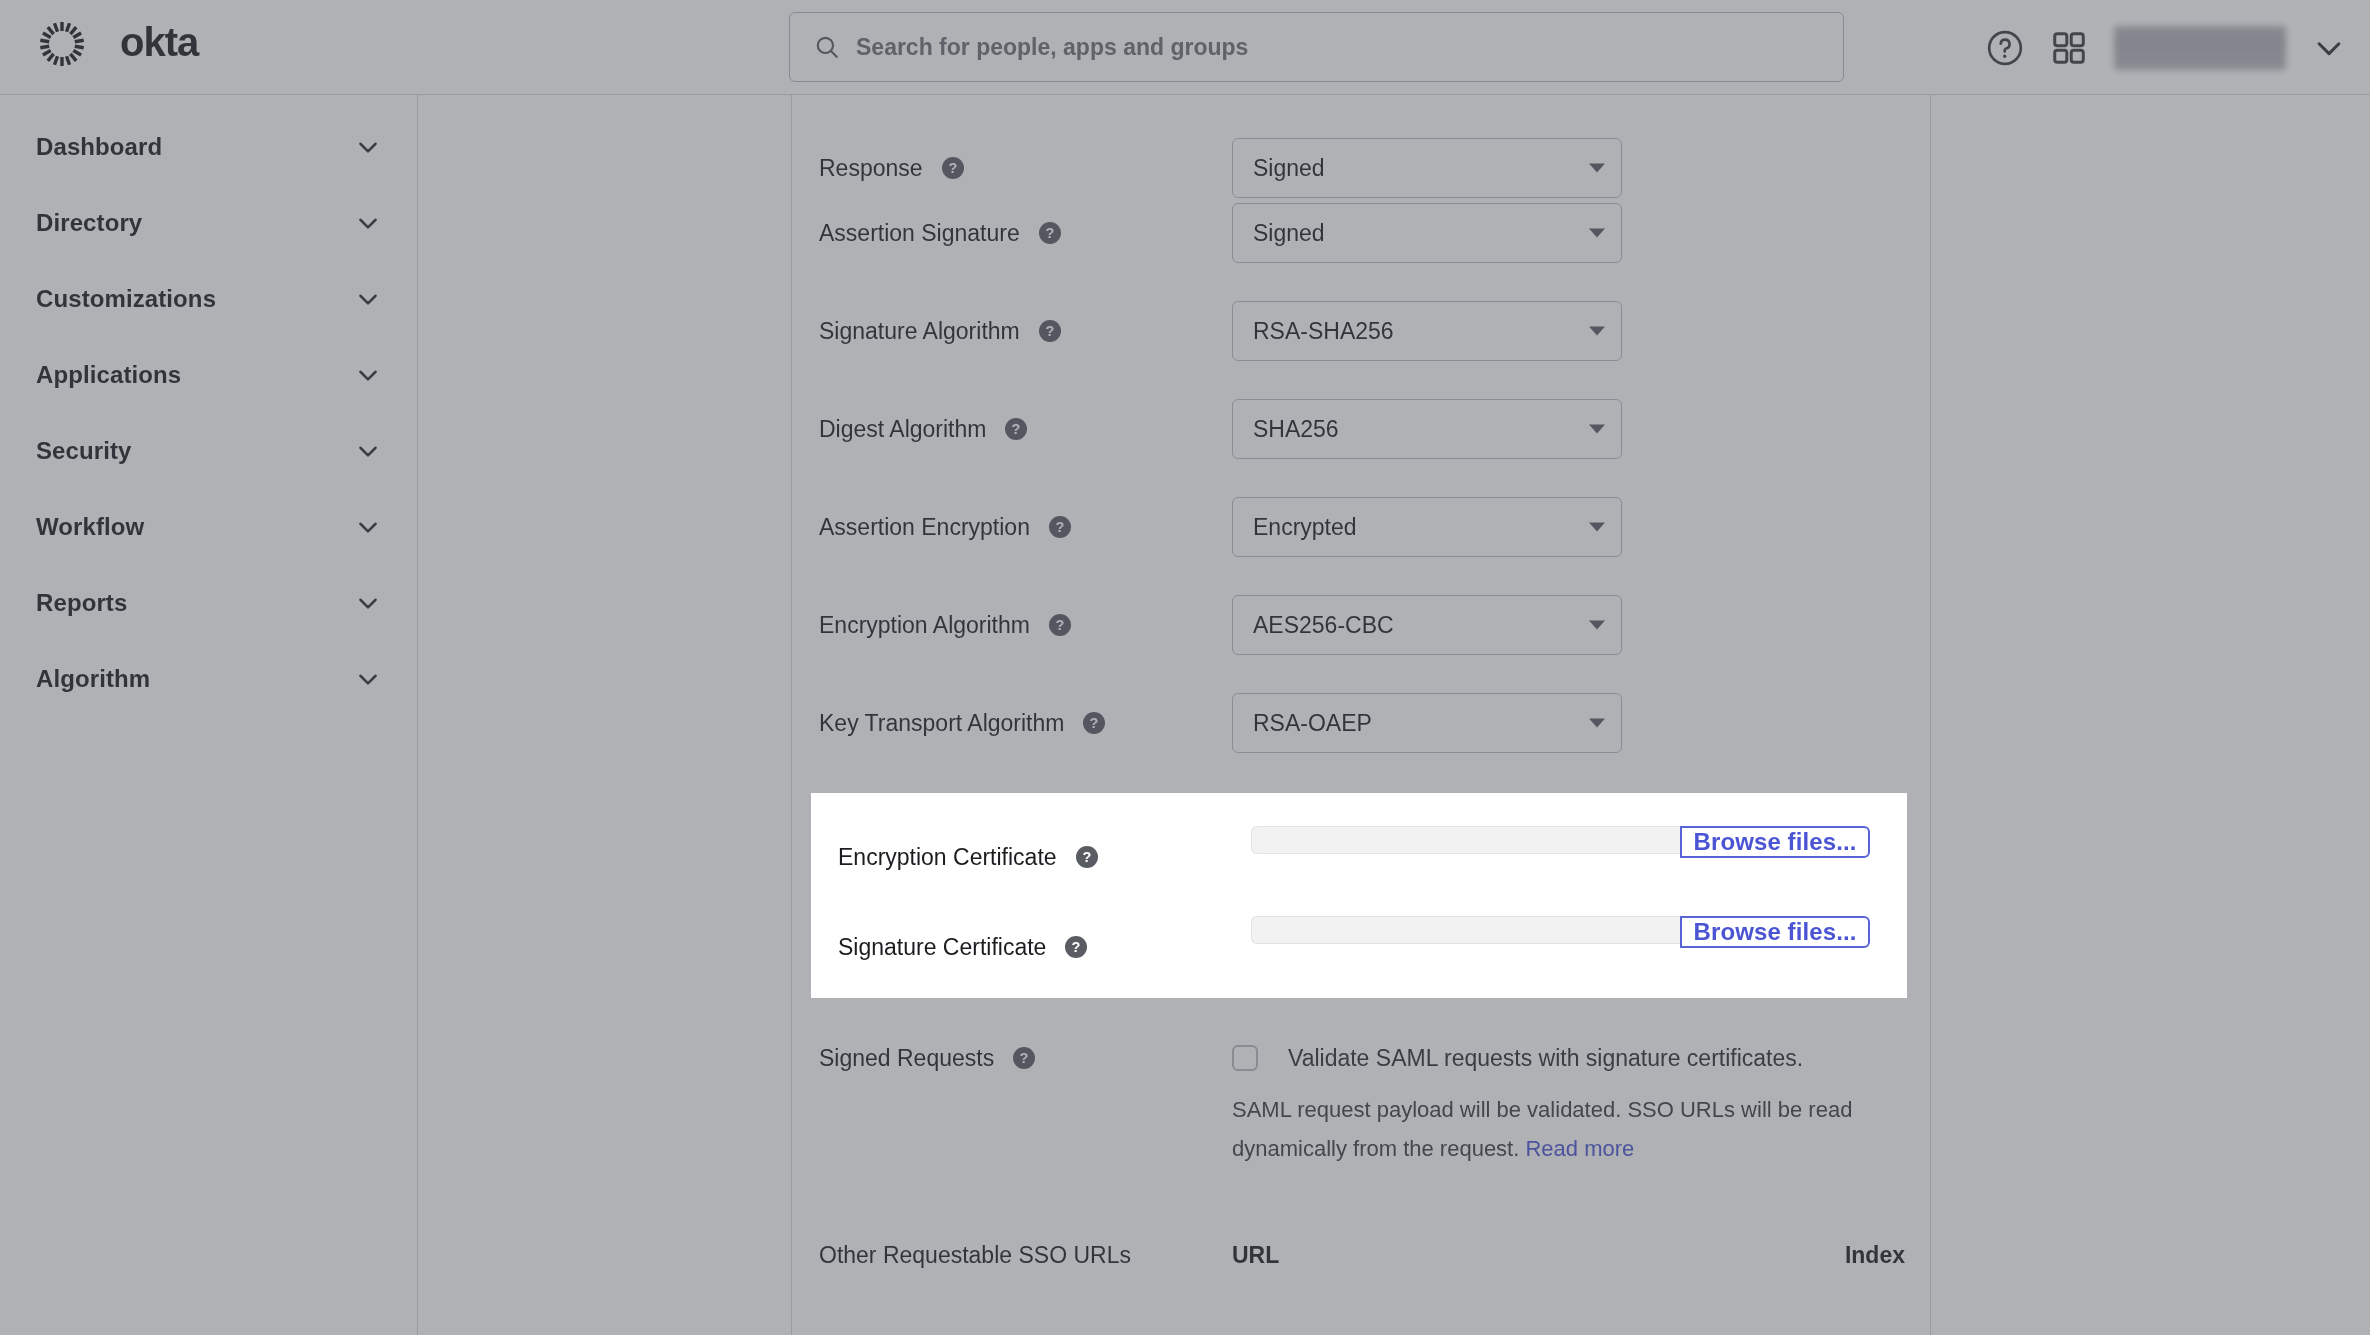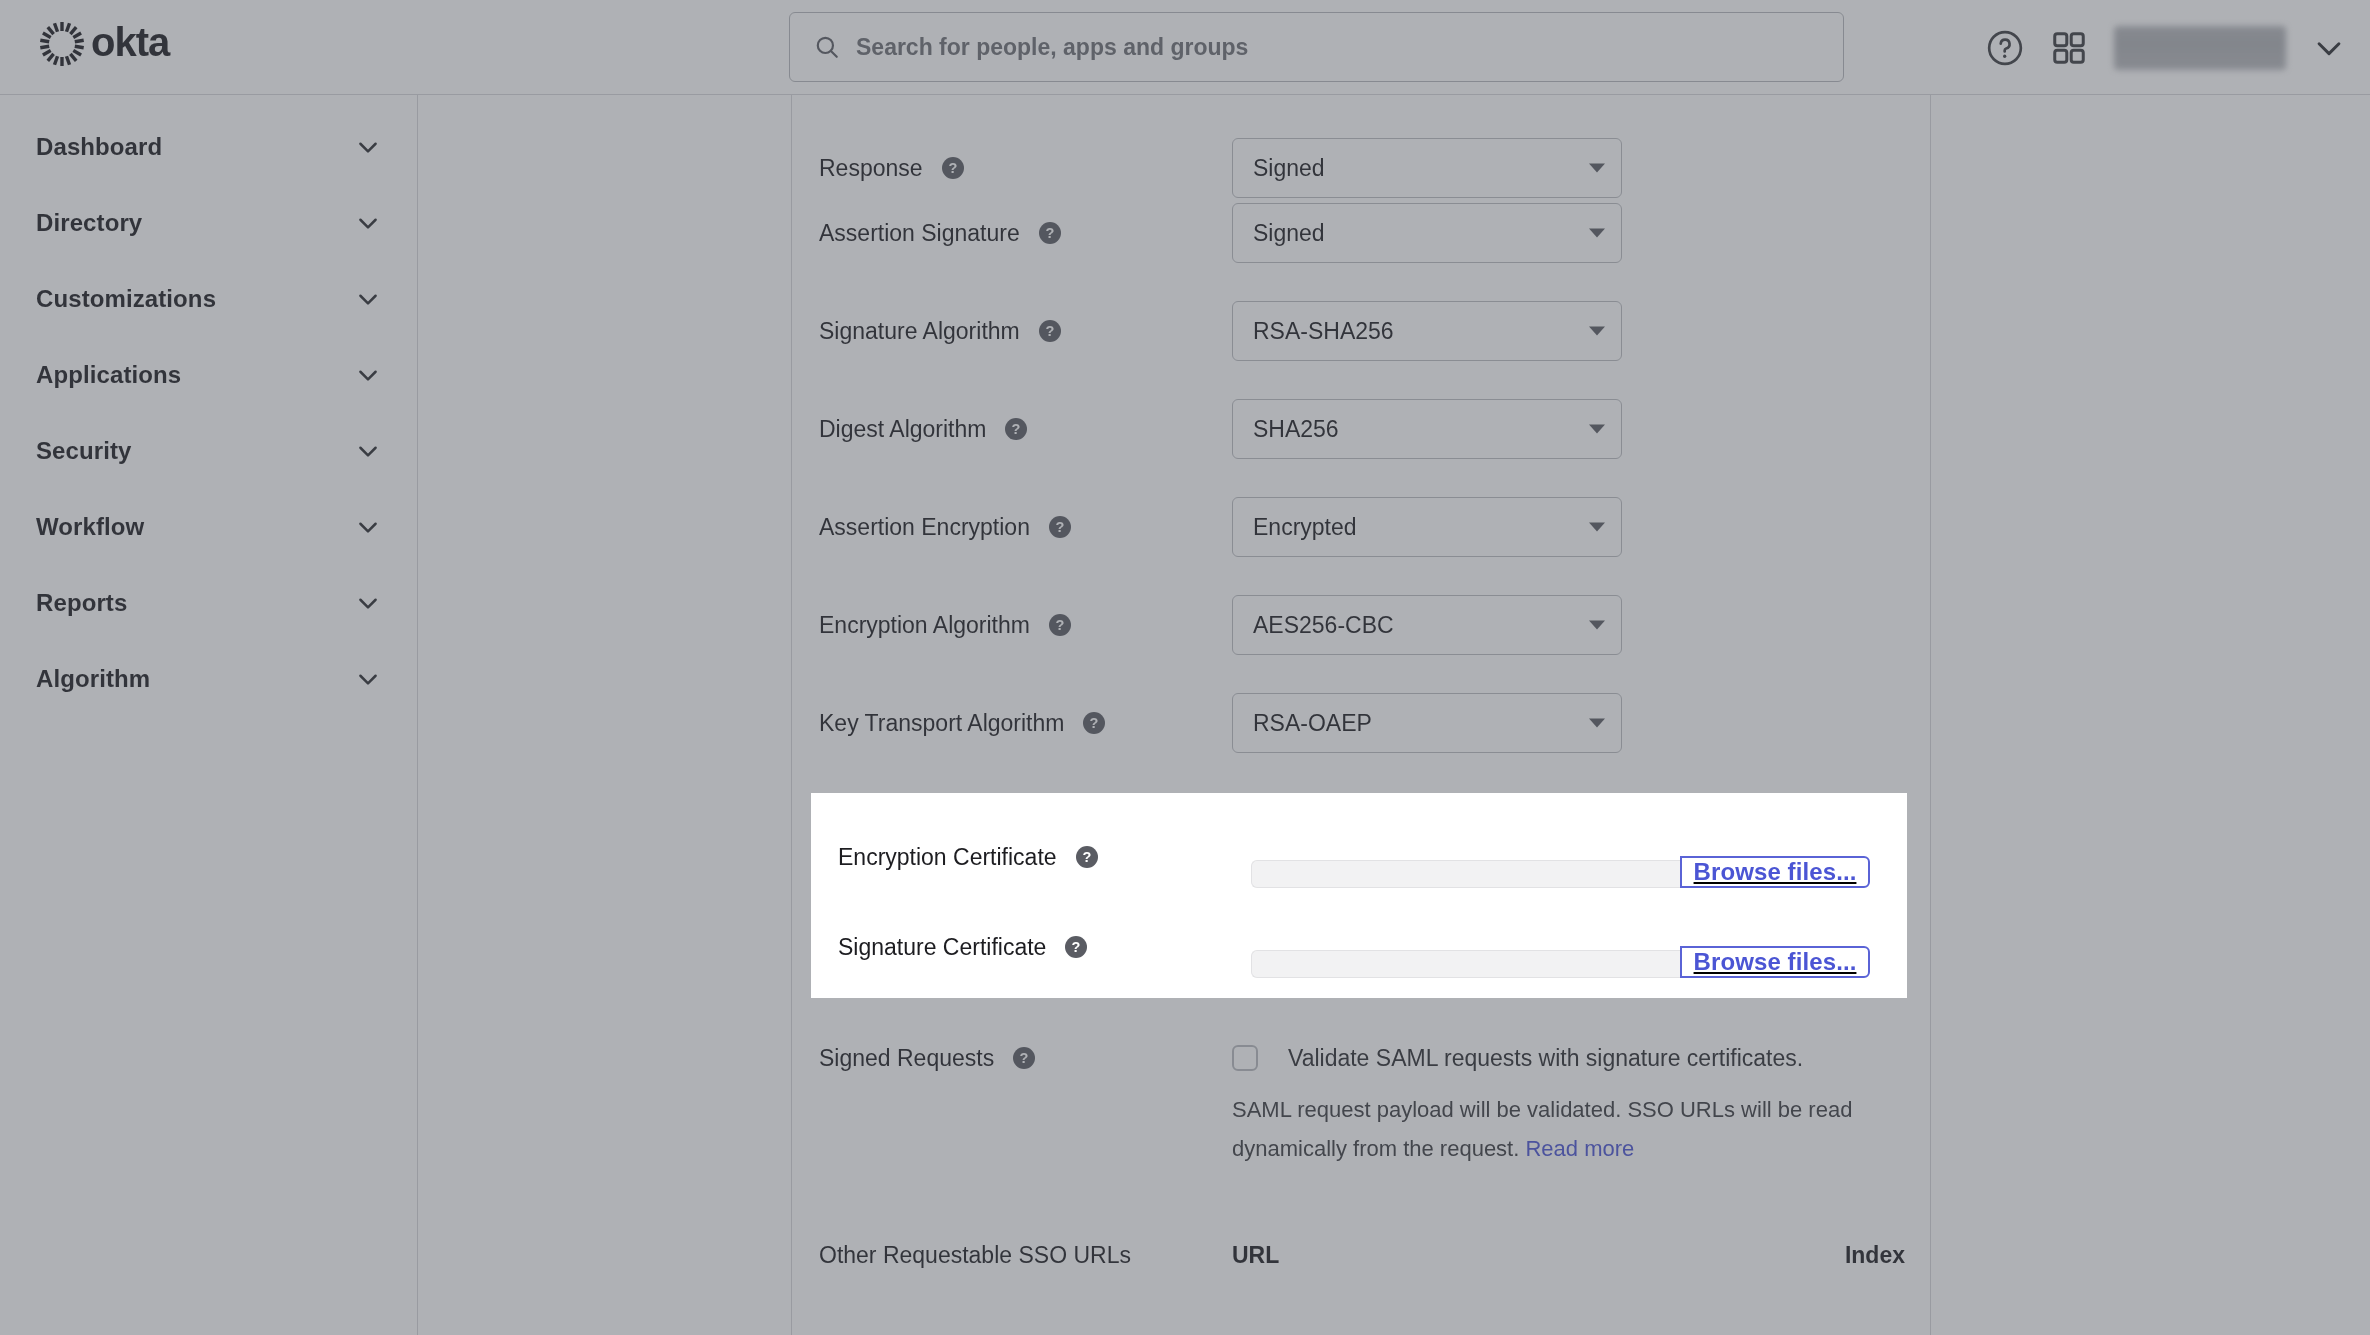--- a/index.html
+++ b/index.html
@@ -27,21 +27,21 @@
     width: 2370px; height: 95px;
     background: #ffffff;
     border-bottom: 1px solid #d7d8da;
     display: flex;
     align-items: center;
   }
 
   #logo-wrap {
     position: absolute;
     left: 36px; top: 18px;
-    display: flex; align-items: center; gap: 3px;
+    display: flex; align-items: center; gap: 32px;
   }
   #logo-mark { width: 52px; height: 52px; display:block; }
   #logo-text {
     font-size: 40px;
     font-weight: 700;
     letter-spacing: -1px;
     color: #1d1d21;
     line-height: 1;
     padding-bottom: 4px;
   }
@@ -181,24 +181,23 @@
     position: absolute;
     left: 811px; top: 793px;
     width: 1096px; height: 205px;
     background: #ffffff;
     z-index: 30;
   }
 
   
   .file-ctrl {
     display: flex;
-    align-items: flex-end;
+    align-items: flex-start;
     height: 62px;
     width: 619px;
-    text-decoration: underline;
   }
   .file-input {
     flex: 1;
     background: #f2f2f3;
     border: 1px solid #e2e2e4;
     border-right: none;
     border-radius: 6px 0 0 6px;
     outline: none;
     font-family: "Liberation Sans", sans-serif;
     font-size: 22px;

